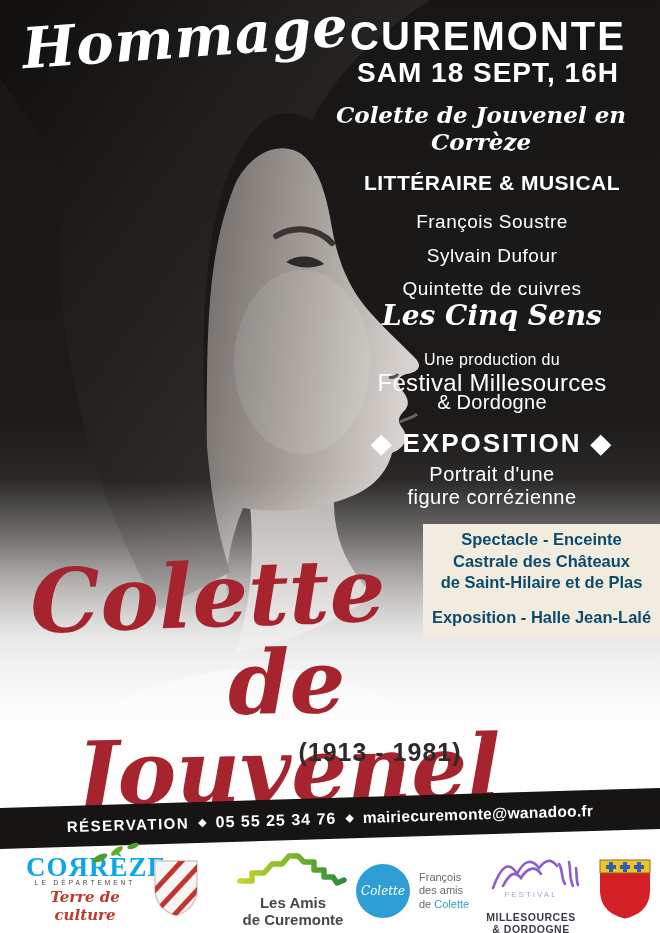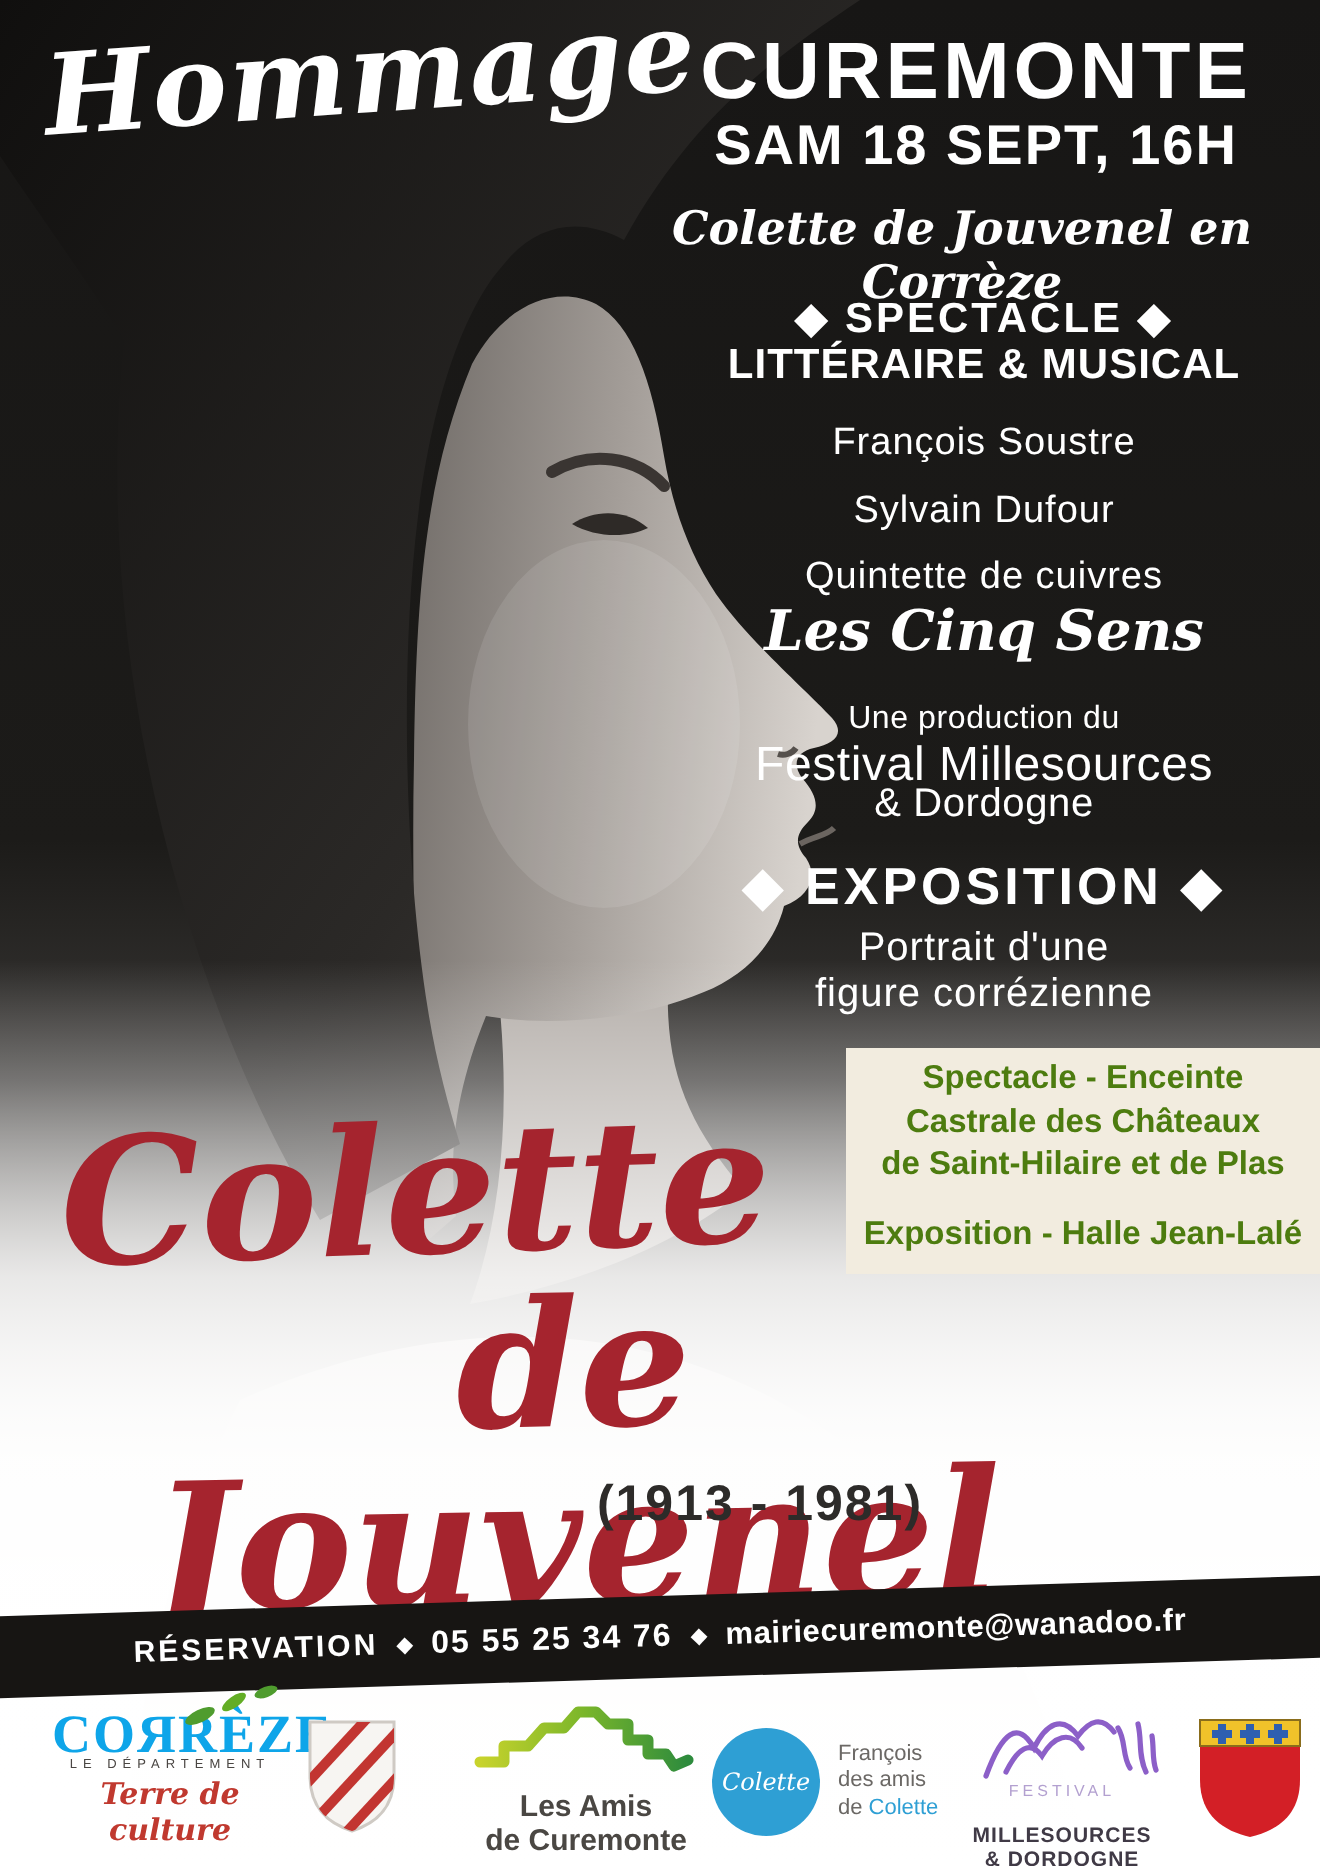--- a/index.html
+++ b/index.html
@@ -30,21 +30,21 @@
   .ensemble  { left:330px; top:299px; width:324px; font-size:28px; font-weight:700; }
   .prod-0    { left:330px; top:351px; width:324px; font-size:16px; letter-spacing:0.3px;text-align:center; }
   .prod-1    { left:330px; top:369px; width:324px; font-size:24px; letter-spacing:0.3px; }
   .prod-2    { left:330px; top:391px; width:324px; font-size:20px; letter-spacing:0.3px; }
   .ex-head   { left:330px; top:428px; width:324px; font-size:26px; font-weight:600; letter-spacing:2px; }
   .ex-1      { left:330px; top:463px; width:324px; font-size:20px; letter-spacing:0.5px; }
   .ex-2      { left:330px; top:486px; width:324px; font-size:20px; letter-spacing:0.5px; }
 
   
   .venue-box { left:423px; top:524px; width:237px; height:113px; background:#f2ecdf;
-               color:#4d7c0f; font-weight:700; font-size:16.5px; line-height:21.5px;
+               color:#0c4a6e; font-weight:700; font-size:16.5px; line-height:21.5px;
                text-align:center; padding-top:5px; }
   .venue-box .gap { height:13px; }
 
   
   .name1 { left:30px;  top:552px; width:330px; font-size:88px; font-weight:700; color:#a5242e;
            transform:rotate(-2deg); line-height:1; }
   .name2 { left:15px;  top:638px; width:545px; font-size:88px; font-weight:700; color:#a5242e;
            transform:rotate(-1deg); line-height:1; }
   .dates { left:260px; top:738px; width:240px; font-size:25px; font-weight:600; color:#2d2b29;
            letter-spacing:1px; }
@@ -164,21 +164,20 @@
     <path d="M 400,422 C 407,418 413,418 417,414" stroke="#6b6560" stroke-width="3" fill="none"></path>
 
     <rect x="0" y="480" width="660" height="453" fill="url(#fadeGrad)"></rect>
   </svg>
 
   <div class="abs script tribute">Hommage</div>
   <div class="abs center white location">CUREMONTE</div>
   <div class="abs center white datetime">SAM 18 SEPT, 16H</div>
   <div class="abs center white script subtitle">Colette de Jouvenel en Corrèze</div>
 
-  <div class="abs center white sp-head">◆ SPECTACLE ◆</div>
   <div class="abs center white sp-head2">LITTÉRAIRE &amp; MUSICAL</div>
 
   <div class="abs center white perf-0">François Soustre</div>
   <div class="abs center white perf-1">Sylvain Dufour</div>
   <div class="abs center white perf-2">Quintette de cuivres</div>
   <div class="abs center white script ensemble">Les Cinq Sens</div>
 
   <div class="abs center white prod-0">Une production du</div>
   <div class="abs center white prod-1">Festival Millesources</div>
   <div class="abs center white prod-2">&amp; Dordogne</div>

